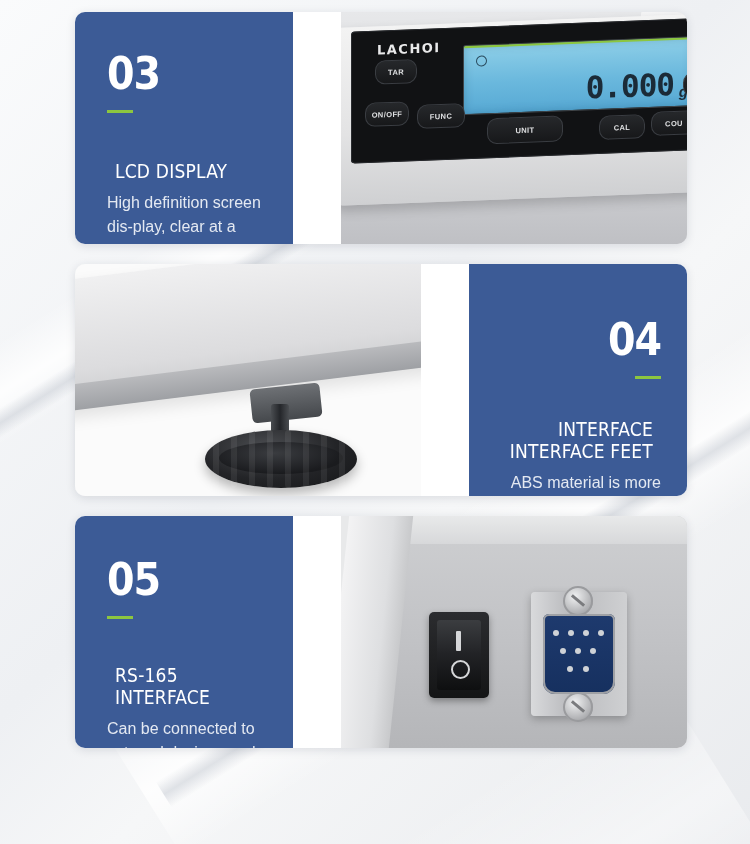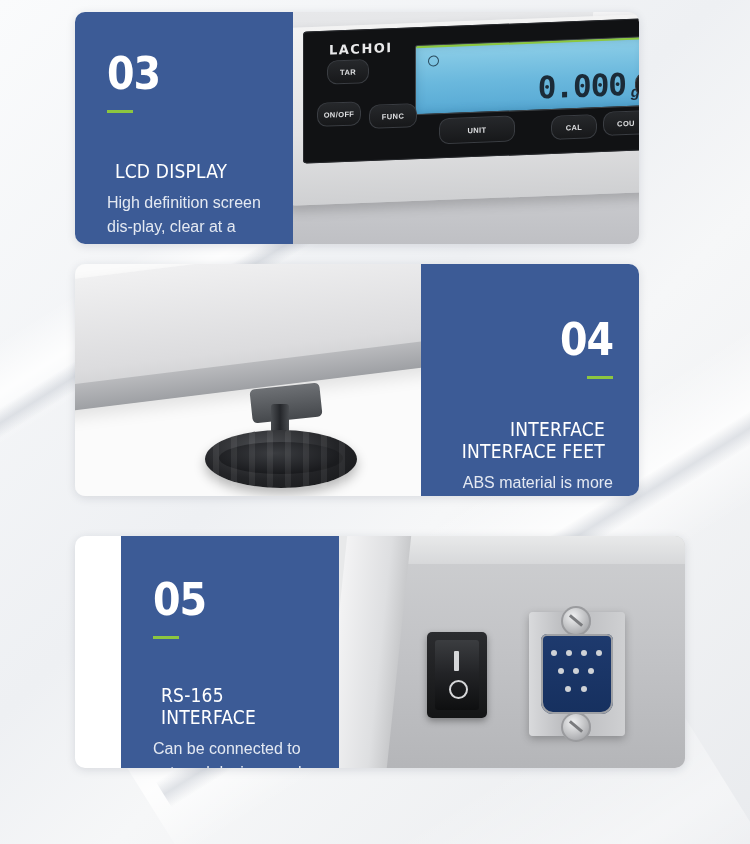--- a/index.html
+++ b/index.html
@@ -27,26 +27,27 @@
     transform: rotate(58deg);
     pointer-events: none;
   }
   .bg-streak.dark {
     background: linear-gradient(90deg, rgba(200,205,212,0) 0%, rgba(198,203,211,0.55) 50%, rgba(200,205,212,0) 100%);
   }
 
   .card {
     position: absolute;
     left: 75px;
-    width: 564px;
+    width: 612px;
     background: #fff;
     border-radius: 10px;
     box-shadow: 0 2px 10px rgba(30,40,60,0.13);
     overflow: hidden;
     display: flex;
+    gap: 48px;
   }
 
   .panel {
     width: 218px;
     flex: 0 0 218px;
     background: #3c5b96;
     color: #fff;
     position: relative;
     box-sizing: border-box;
     padding: 26px 22px 20px 32px;
@@ -225,21 +226,21 @@
     background: radial-gradient(ellipse at 45% 35%, #3a3c40 0%, #1a1b1e 70%);
   }
   .knob-teeth { position: absolute; left: 130px; top: 166px; width: 152px; height: 58px; }
   .knob-teeth i {
     position: absolute; top: 0; width: 6px; height: 58px;
     background: rgba(255,255,255,0.07);
     border-radius: 3px;
   }
 
   
-  #card-05 { top: 536px; height: 232px; padding-left: 46px; }
+  #card-05 { top: 516px; height: 232px; }
   #card-05 .panel { padding-top: 42px; }
   #card-05 .title { margin-top: 46px; }
 
   .rs-scene { position: absolute; inset: 0; background: #e8e9ea; }
   .rs-scene .backplate {
     position: absolute; left: 26px; top: -6px; right: -10px; bottom: -6px;
     background: linear-gradient(180deg,#cfd0d2 0%, #c2c3c6 50%, #b4b5b8 100%);
   }
   .rs-scene .leftwall {
     position: absolute; left: -4px; top: -6px; width: 64px; bottom: -6px;

